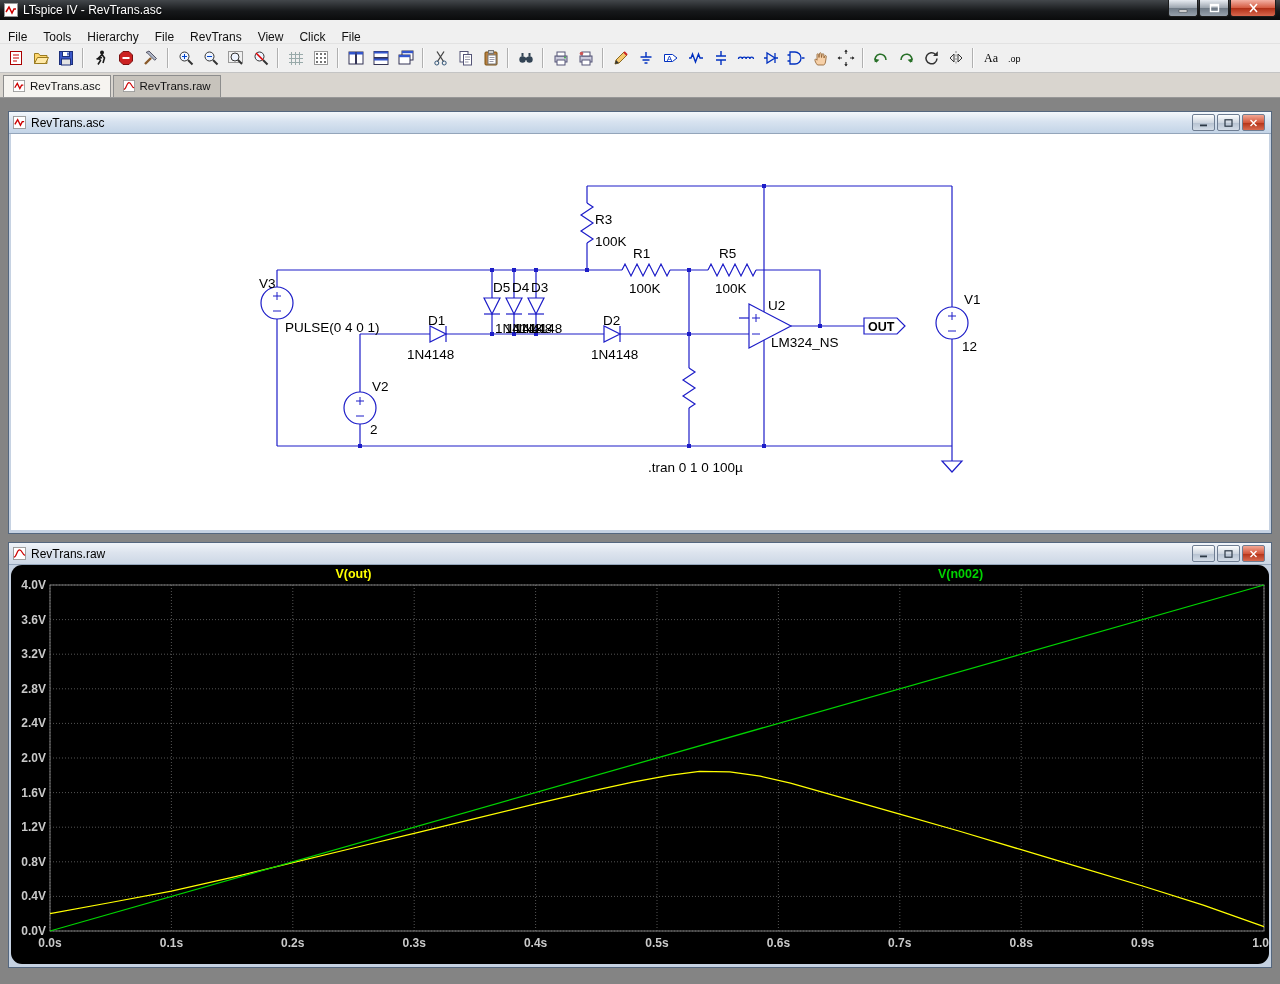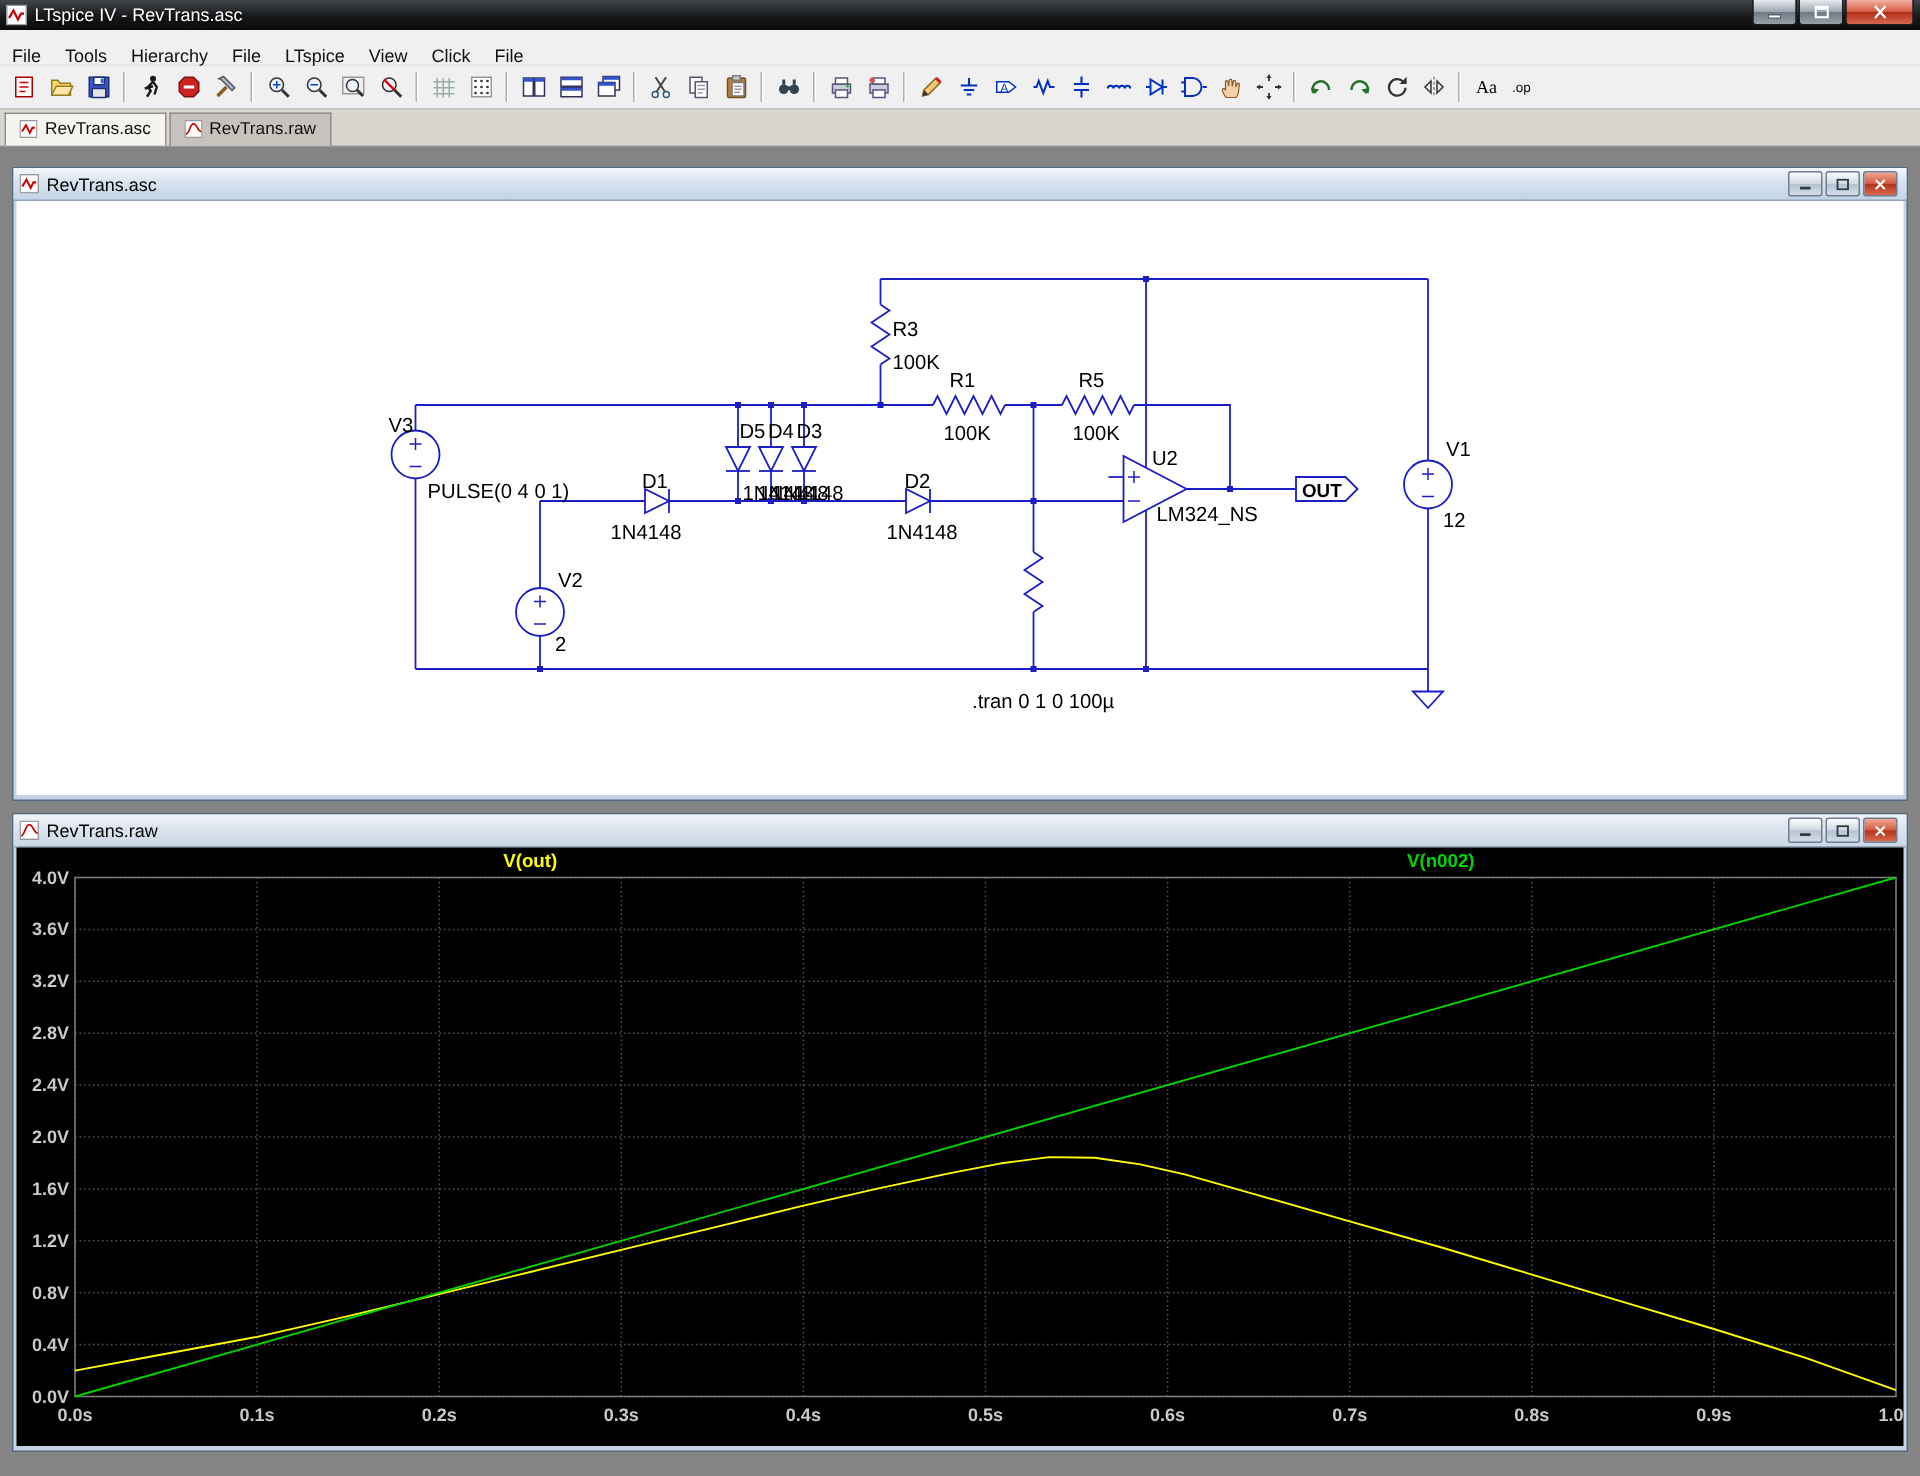--- a/index.html
+++ b/index.html
@@ -38,21 +38,21 @@
   .mdi{position:relative;flex:1 1 auto;background:#848484;}
   .child{position:absolute;left:8px;width:1262px;border:1px solid #54677f;background:#c6d2e2;}
   .child-titlebar{height:21px;display:flex;align-items:center;padding:0 4px;font-size:12px;color:#000;
     background:linear-gradient(#f4f8fc,#d8e3f0 45%,#c3d4e7);border-bottom:1px solid #94a5ba;}
   .child-titlebar .ct-label{margin-left:5px;}
   .cw-buttons{margin-left:auto;display:flex;gap:2px;padding-right:2px;}
   .cw-btn{width:21px;height:15px;display:flex;align-items:center;justify-content:center;
     border:1px solid #6e7d92;border-radius:2px;background:linear-gradient(#fdfefe,#cfd7e1 50%,#b6c2d1 52%,#d4dde8);}
   .cw-btn.close{background:linear-gradient(#f2a795,#d4573c 50%,#b33318 52%,#d96a50);}
   .child-content{position:relative;margin:0 2px 2px;background:#fff;overflow:hidden;}
-  .child-content.dark{background:#000;}
+  .child-content.dark{background:#000;border-radius:11px;}
 
   
   .statusbar{height:19px;background:#f1f1f1;border-top:1px solid #bdbdbd;display:flex;align-items:center;
     font-size:12px;color:#000;padding:0 5px;flex:0 0 auto;}
 
   .axis-label{fill:#c9c9c9;font-size:12px;font-weight:bold;font-family:"Liberation Sans",sans-serif;}
   .legend-label{font-size:12.5px;font-weight:bold;font-family:"Liberation Sans",sans-serif;}
   .sch-label{fill:#000;font-size:13.5px;font-family:"Liberation Sans",sans-serif;}
   .sch-small{fill:#000;font-size:12.5px;font-family:"Liberation Sans",sans-serif;}
 </style>
@@ -87,21 +87,21 @@
           </svg>
       </div>
     </div>
   </div>
 
   <div class="menubar" id="menubar">
       <span class="menu-item">File</span>
       <span class="menu-item">Tools</span>
       <span class="menu-item">Hierarchy</span>
       <span class="menu-item">File</span>
-      <span class="menu-item">LTspice</span>
+      <span class="menu-item">RevTrans</span>
       <span class="menu-item">View</span>
       <span class="menu-item">Click</span>
       <span class="menu-item">File</span>
     </div>
 
   <div class="toolbar" id="toolbar">
       <div class="tb-btn">
         <svg viewBox="0 0 18 18" width="18" height="18">
           <rect x="3.5" y="2.5" width="11" height="13" fill="#fff" stroke="#a00"></rect>
           <path d="M6 6h6M6 9h6M6 12h4" stroke="#c00" fill="none"></path>

